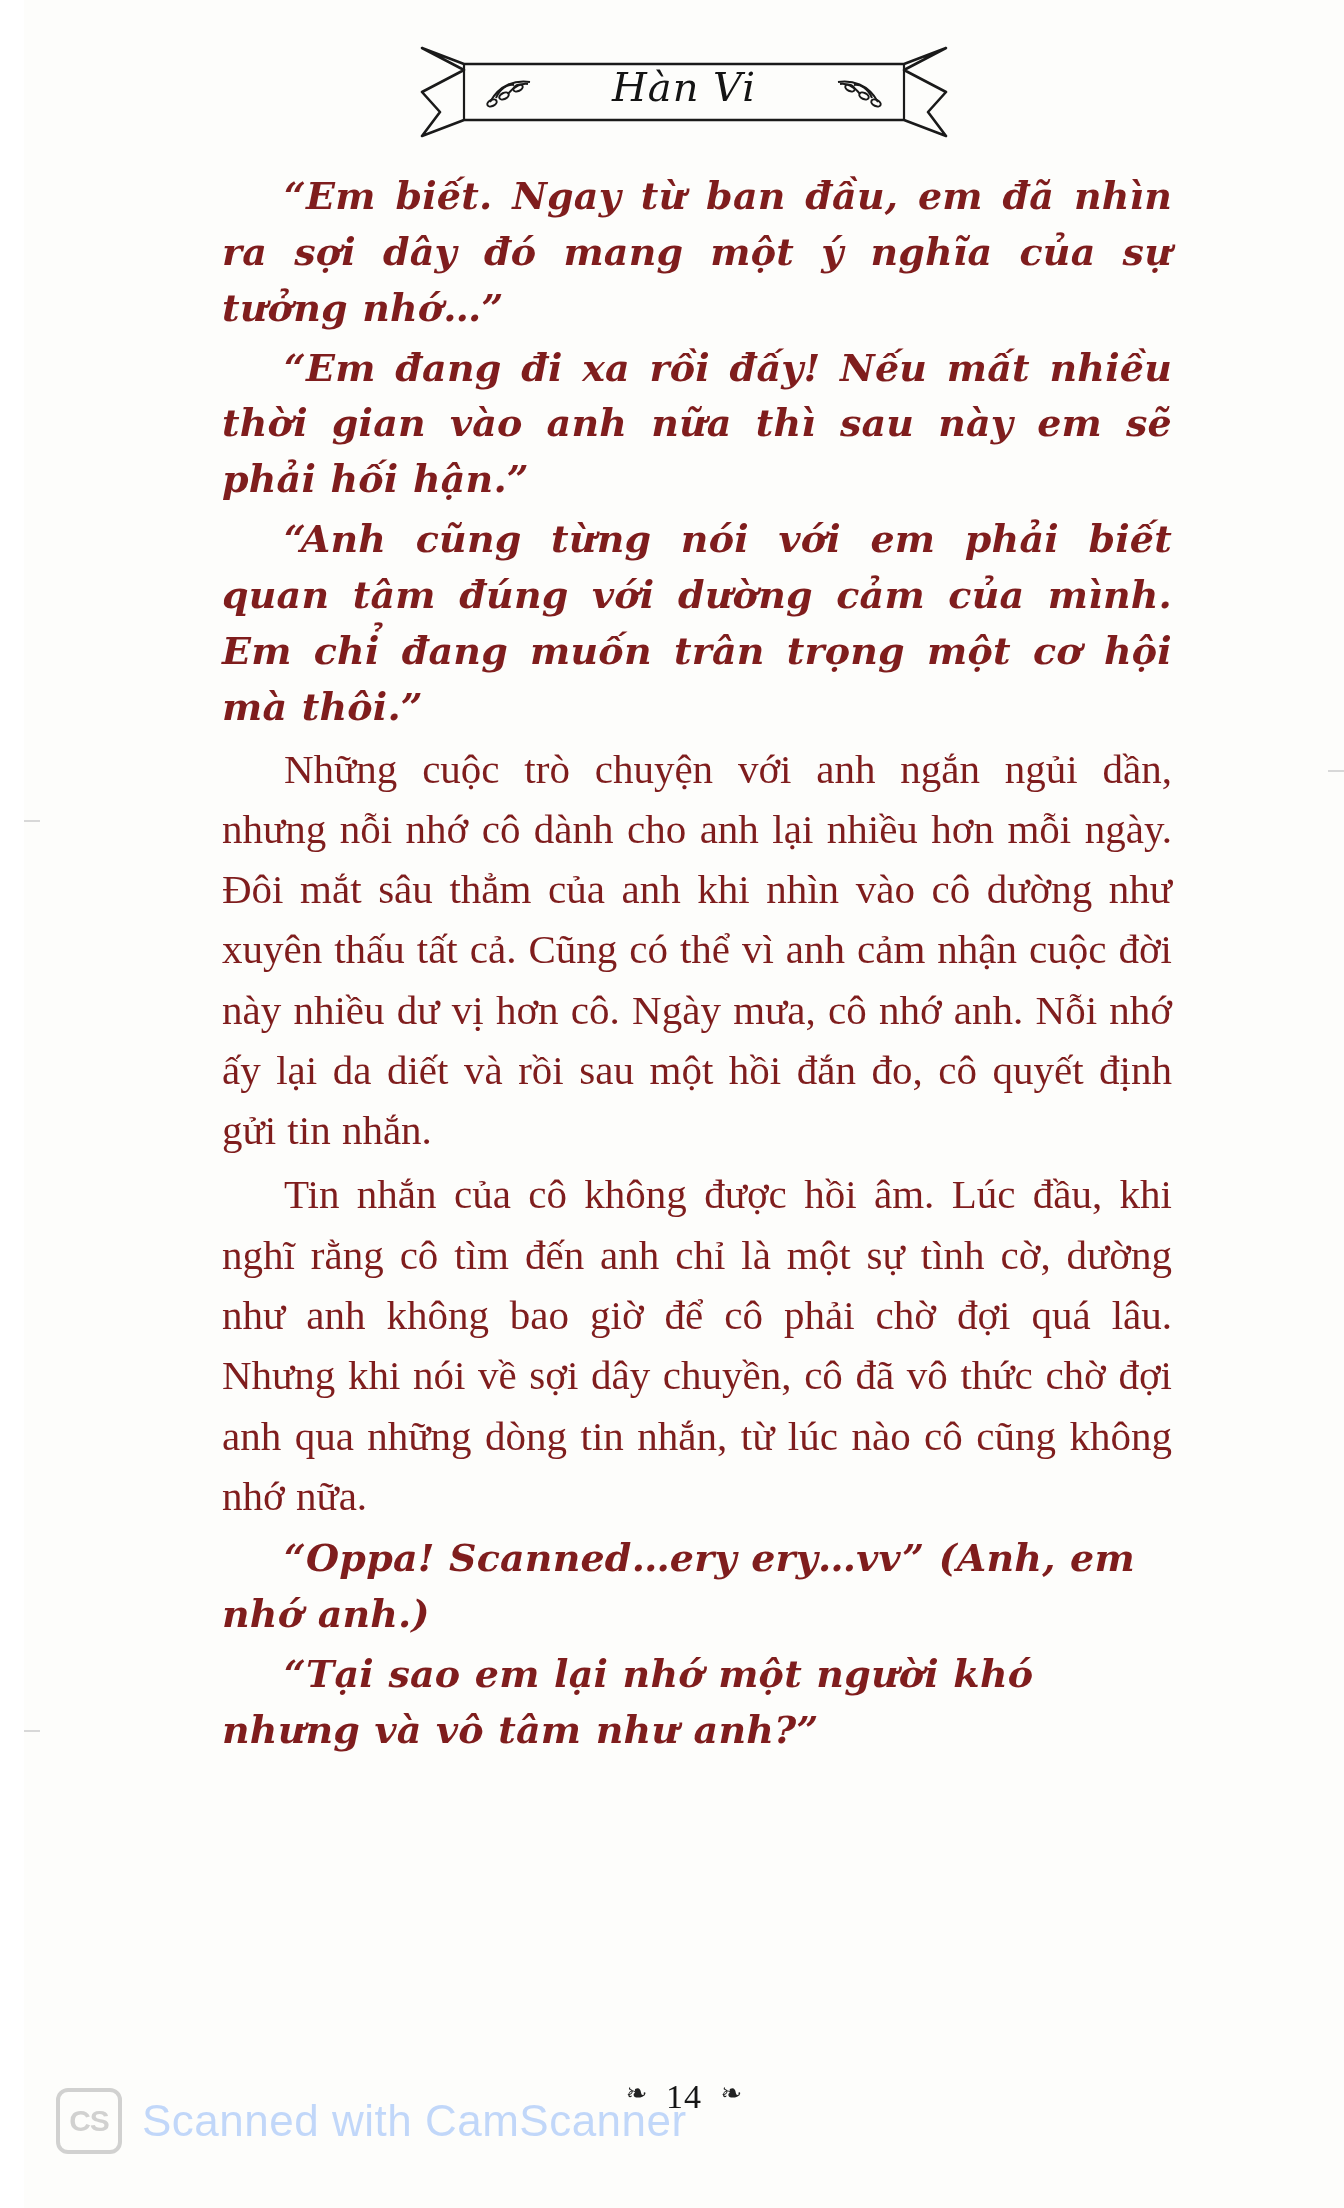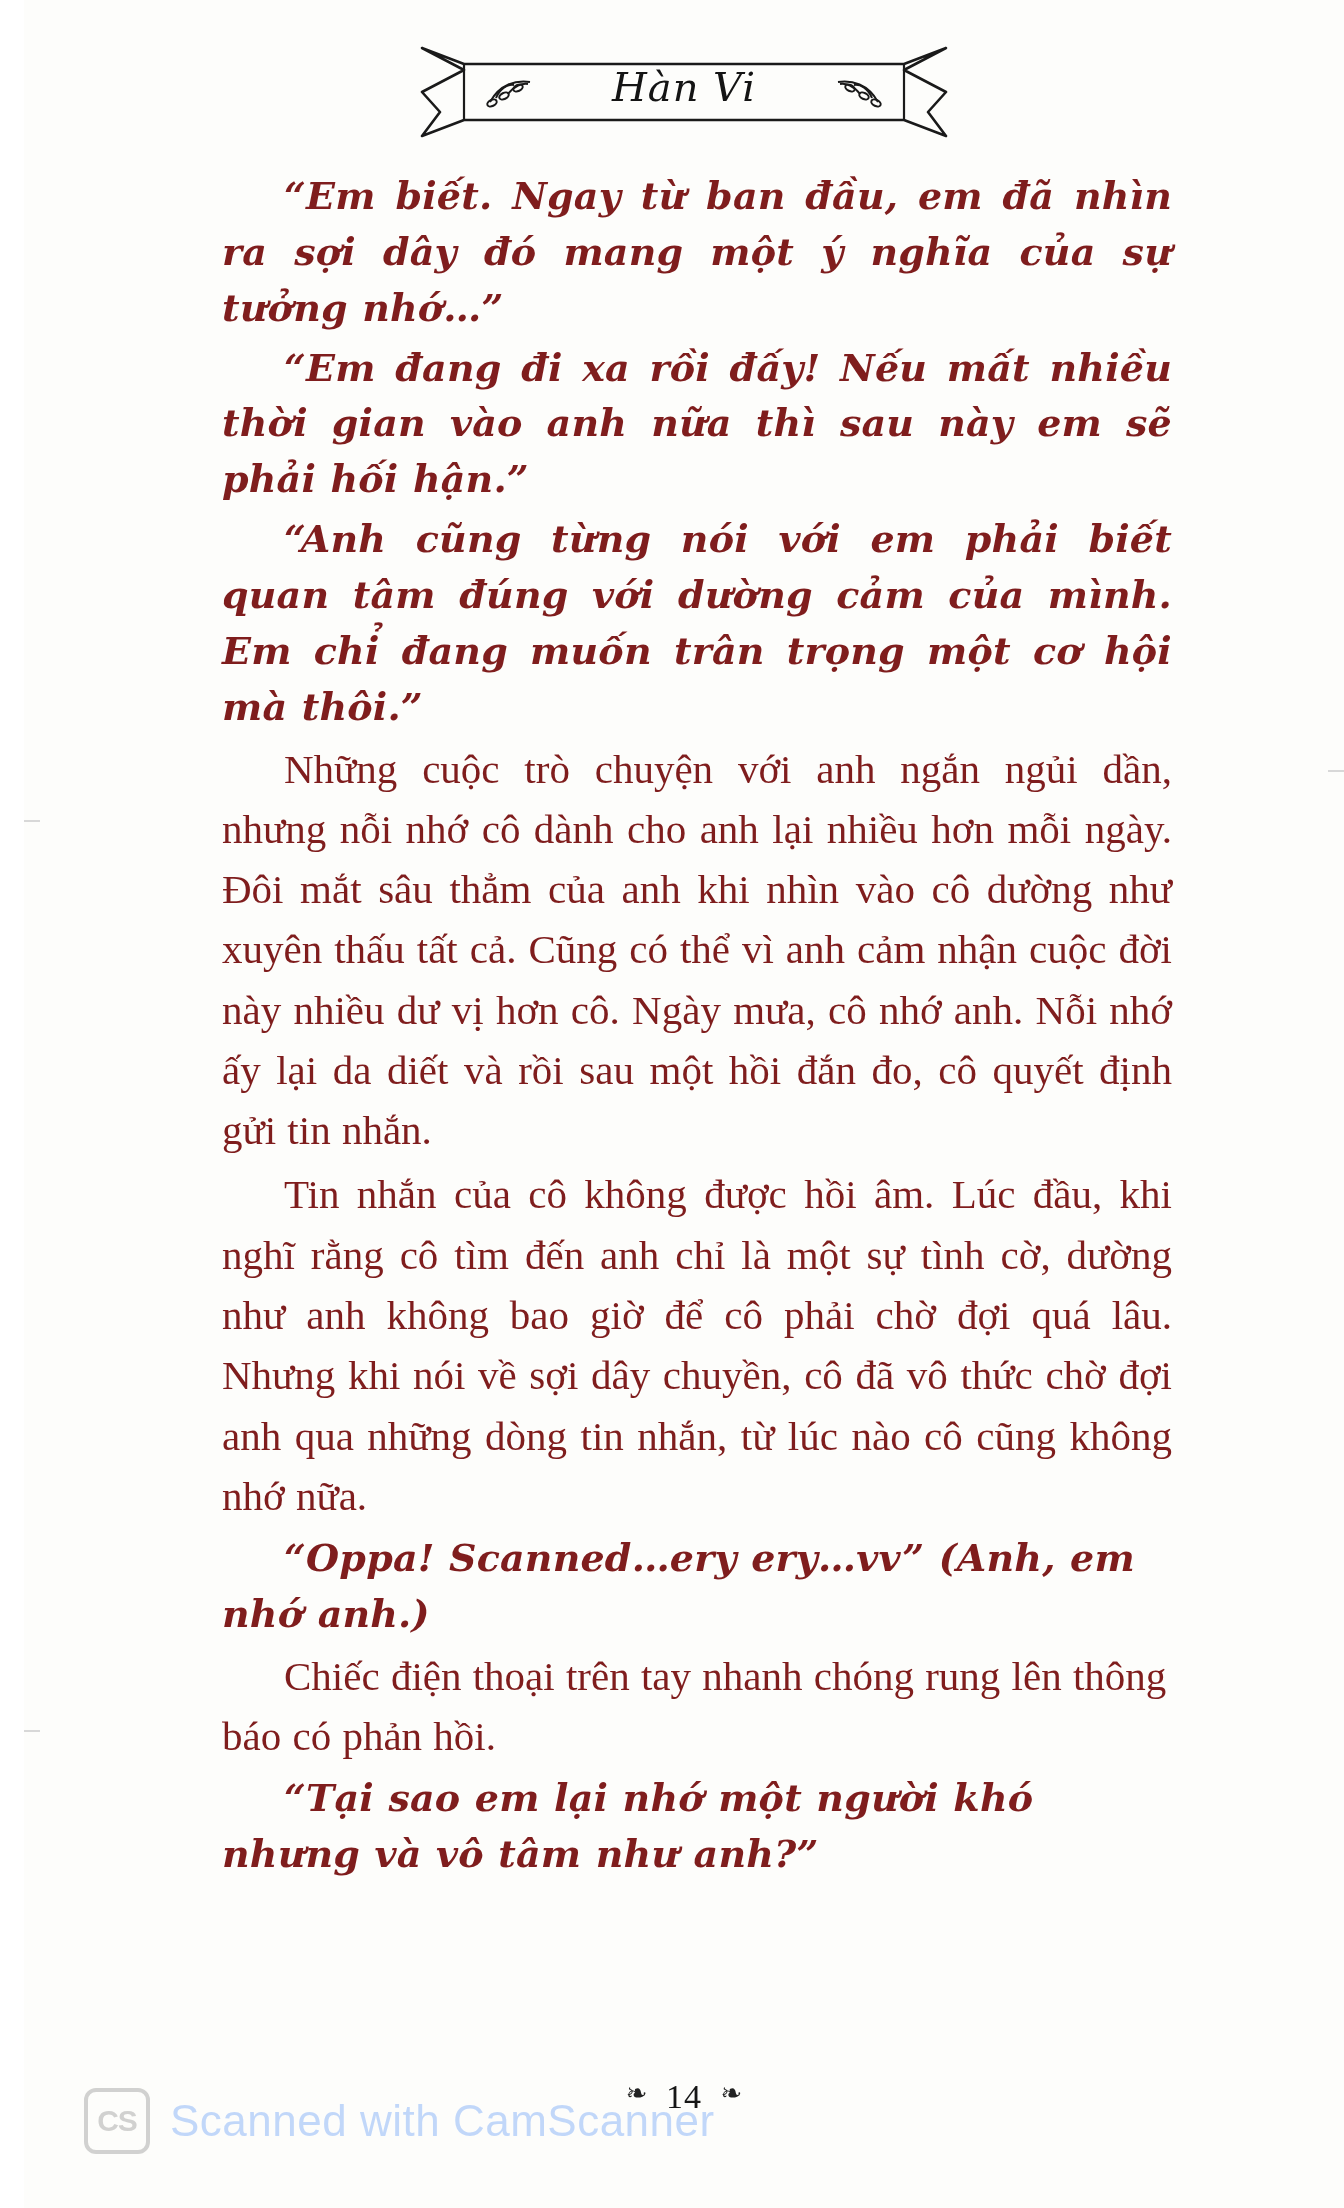--- a/index.html
+++ b/index.html
@@ -103,21 +103,21 @@
     vertical-align: 6px;
   }
   .footer .pnum {
     margin: 0 10px;
     letter-spacing: 1px;
   }
 
   
   .watermark {
     position: absolute;
-    left: 60px;
+    left: 32px;
     bottom: 54px;
     display: flex;
     align-items: center;
     opacity: 0.30;
   }
   .cs-badge {
     width: 58px;
     height: 58px;
     border: 4px solid #6f6f6f;
     border-radius: 12px;
@@ -178,21 +178,20 @@
     </div>
   </div>
 
   <div class="content">
     <p class="italic">“Em biết. Ngay từ ban đầu, em đã nhìn ra sợi dây đó mang một ý nghĩa của sự tưởng nhớ…”</p>
     <p class="italic">“Em đang đi xa rồi đấy! Nếu mất nhiều thời gian vào anh nữa thì sau này em sẽ phải hối hận.”</p>
     <p class="italic">“Anh cũng từng nói với em phải biết quan tâm đúng với dường cảm của mình. Em chỉ đang muốn trân trọng một cơ hội mà thôi.”</p>
     <p class="roman">Những cuộc trò chuyện với anh ngắn ngủi dần, nhưng nỗi nhớ cô dành cho anh lại nhiều hơn mỗi ngày. Đôi mắt sâu thẳm của anh khi nhìn vào cô dường như xuyên thấu tất cả. Cũng có thể vì anh cảm nhận cuộc đời này nhiều dư vị hơn cô. Ngày mưa, cô nhớ anh. Nỗi nhớ ấy lại da diết và rồi sau một hồi đắn đo, cô quyết định gửi tin nhắn.</p>
     <p class="roman">Tin nhắn của cô không được hồi âm. Lúc đầu, khi nghĩ rằng cô tìm đến anh chỉ là một sự tình cờ, dường như anh không bao giờ để cô phải chờ đợi quá lâu. Nhưng khi nói về sợi dây chuyền, cô đã vô thức chờ đợi anh qua những dòng tin nhắn, từ lúc nào cô cũng không nhớ nữa.</p>
     <p class="italic last-line">“Oppa! Scanned…ery ery…vv” (Anh, em nhớ anh.)</p>
-    <p class="roman last-line">Chiếc điện thoại trên tay nhanh chóng rung lên thông báo có phản hồi.</p>
     <p class="italic last-line">“Tại sao em lại nhớ một người khó nhưng và vô tâm như anh?”</p>
   </div>
 
   <div class="footer">
     <span class="leaf">❧</span>
     <span class="pnum">14</span>
     <span class="leaf">❧</span>
   </div>
 
   <div class="watermark">

